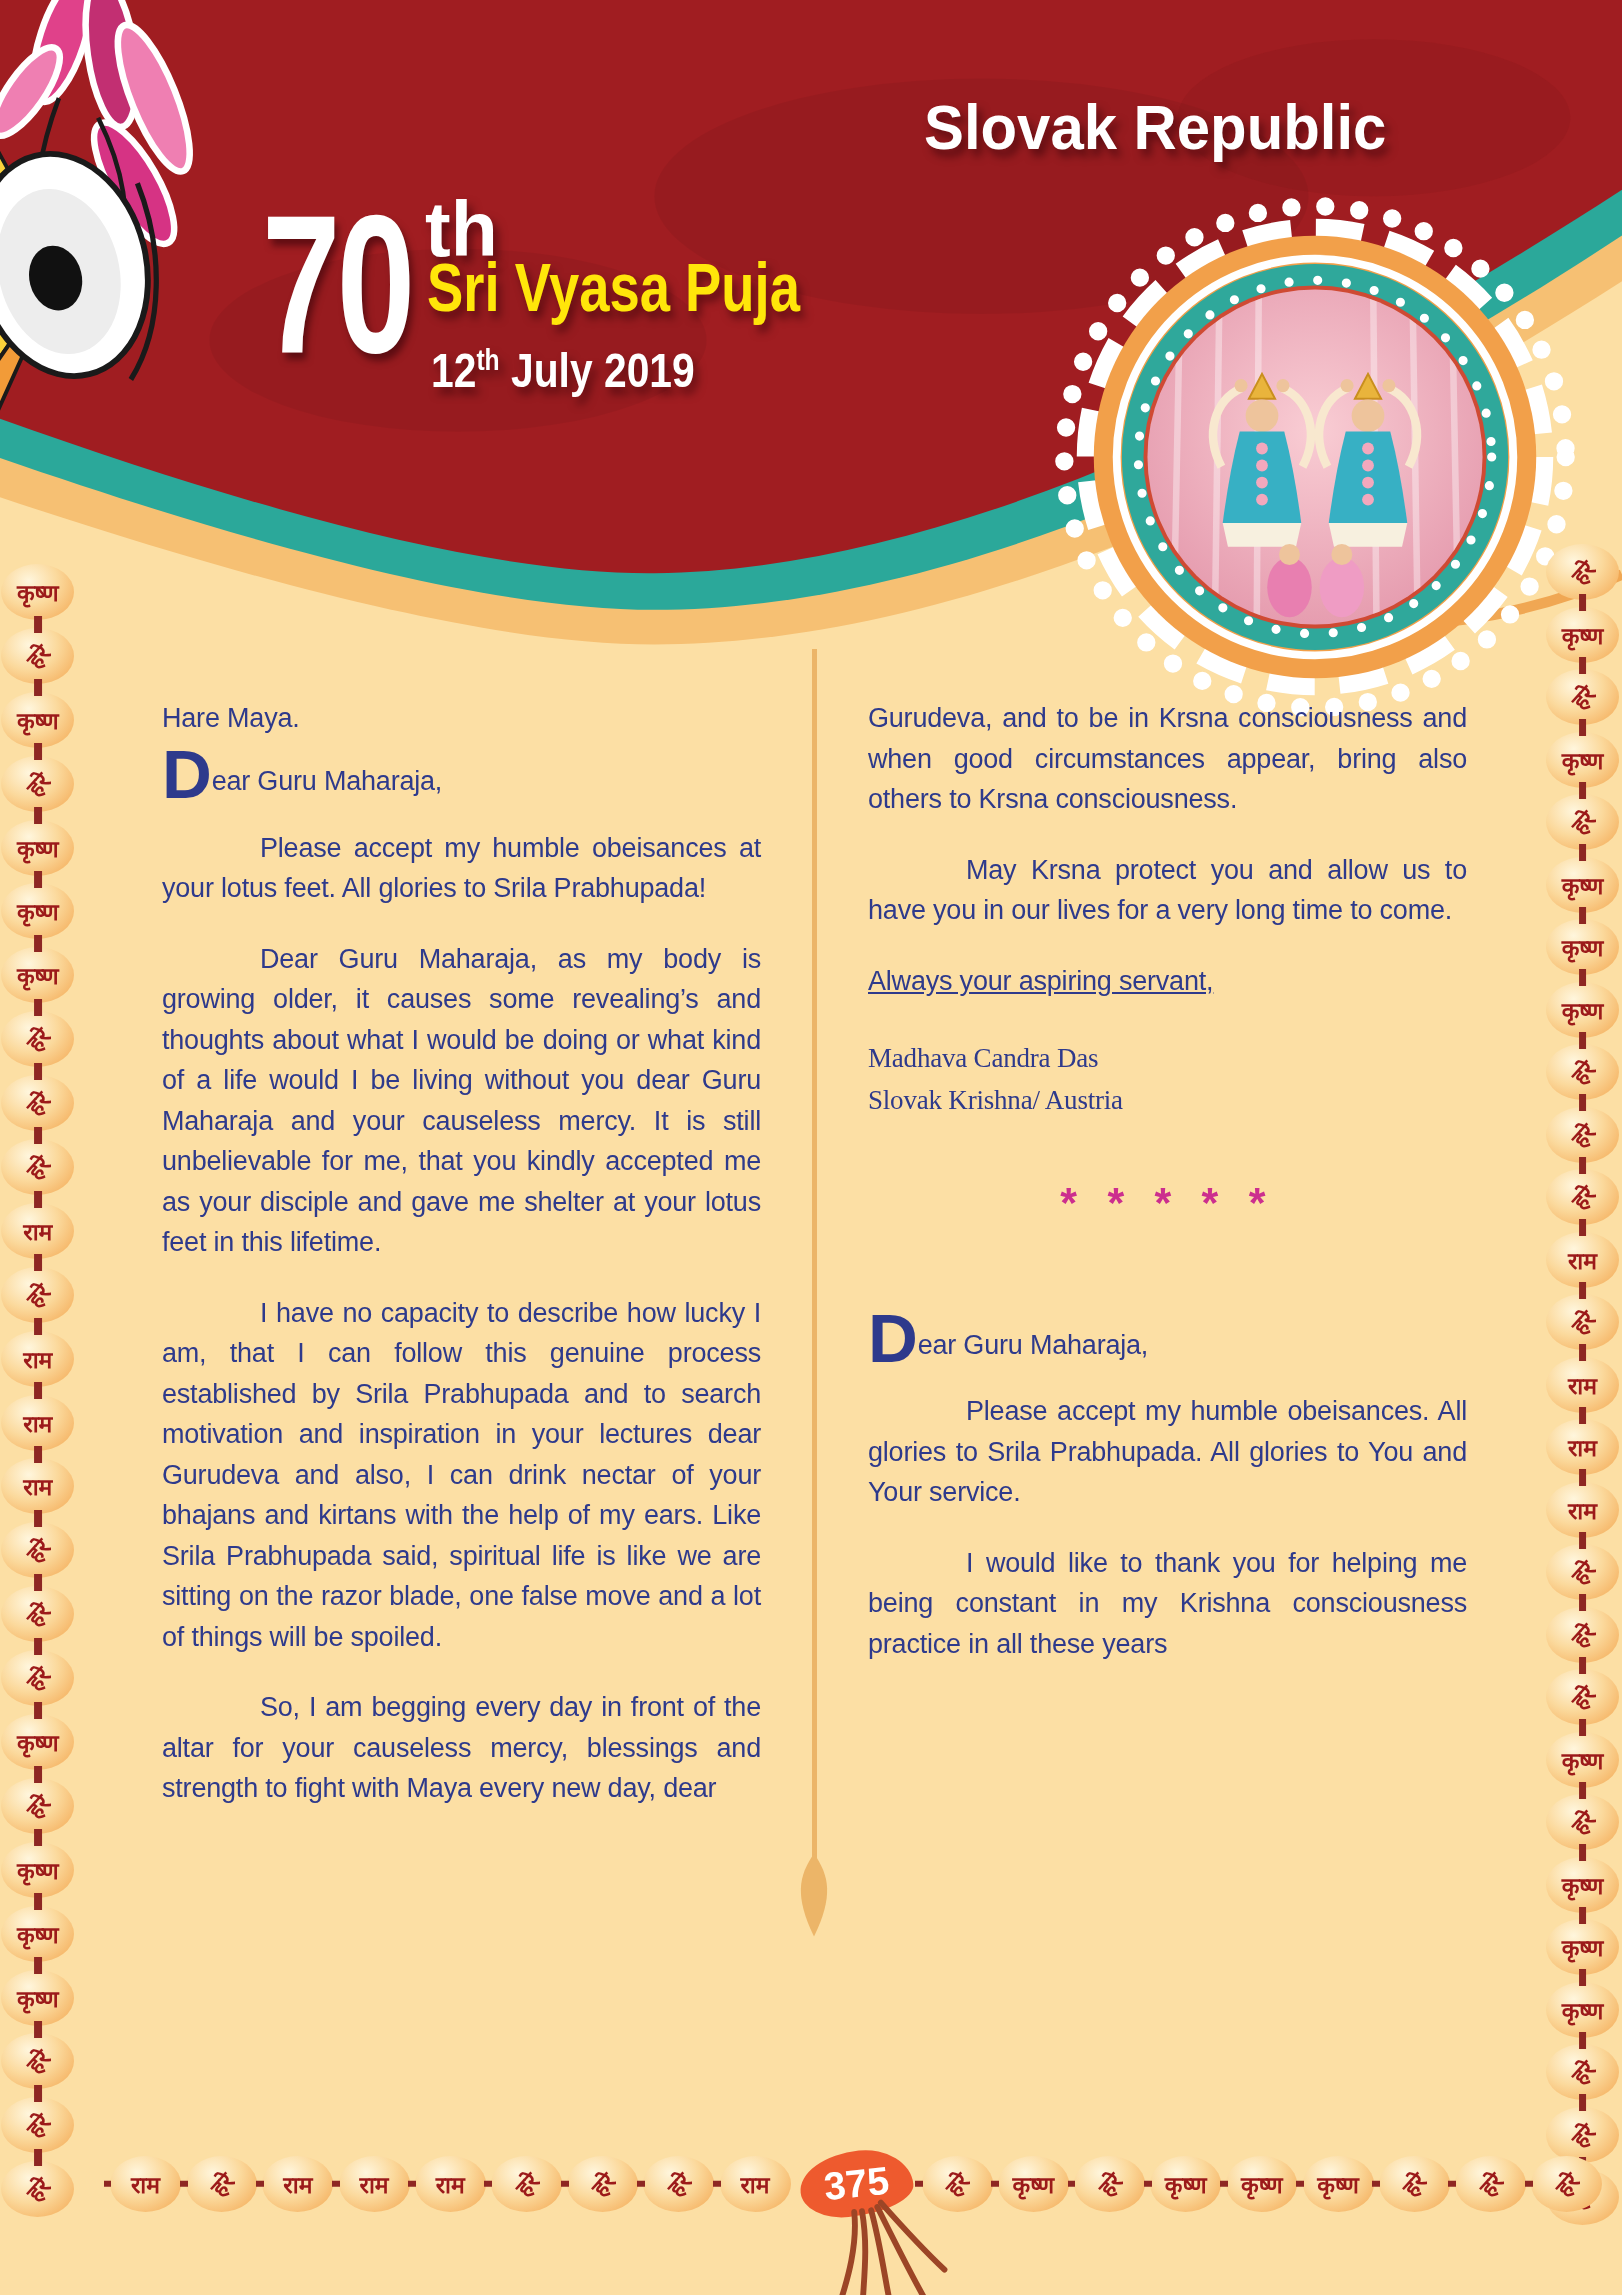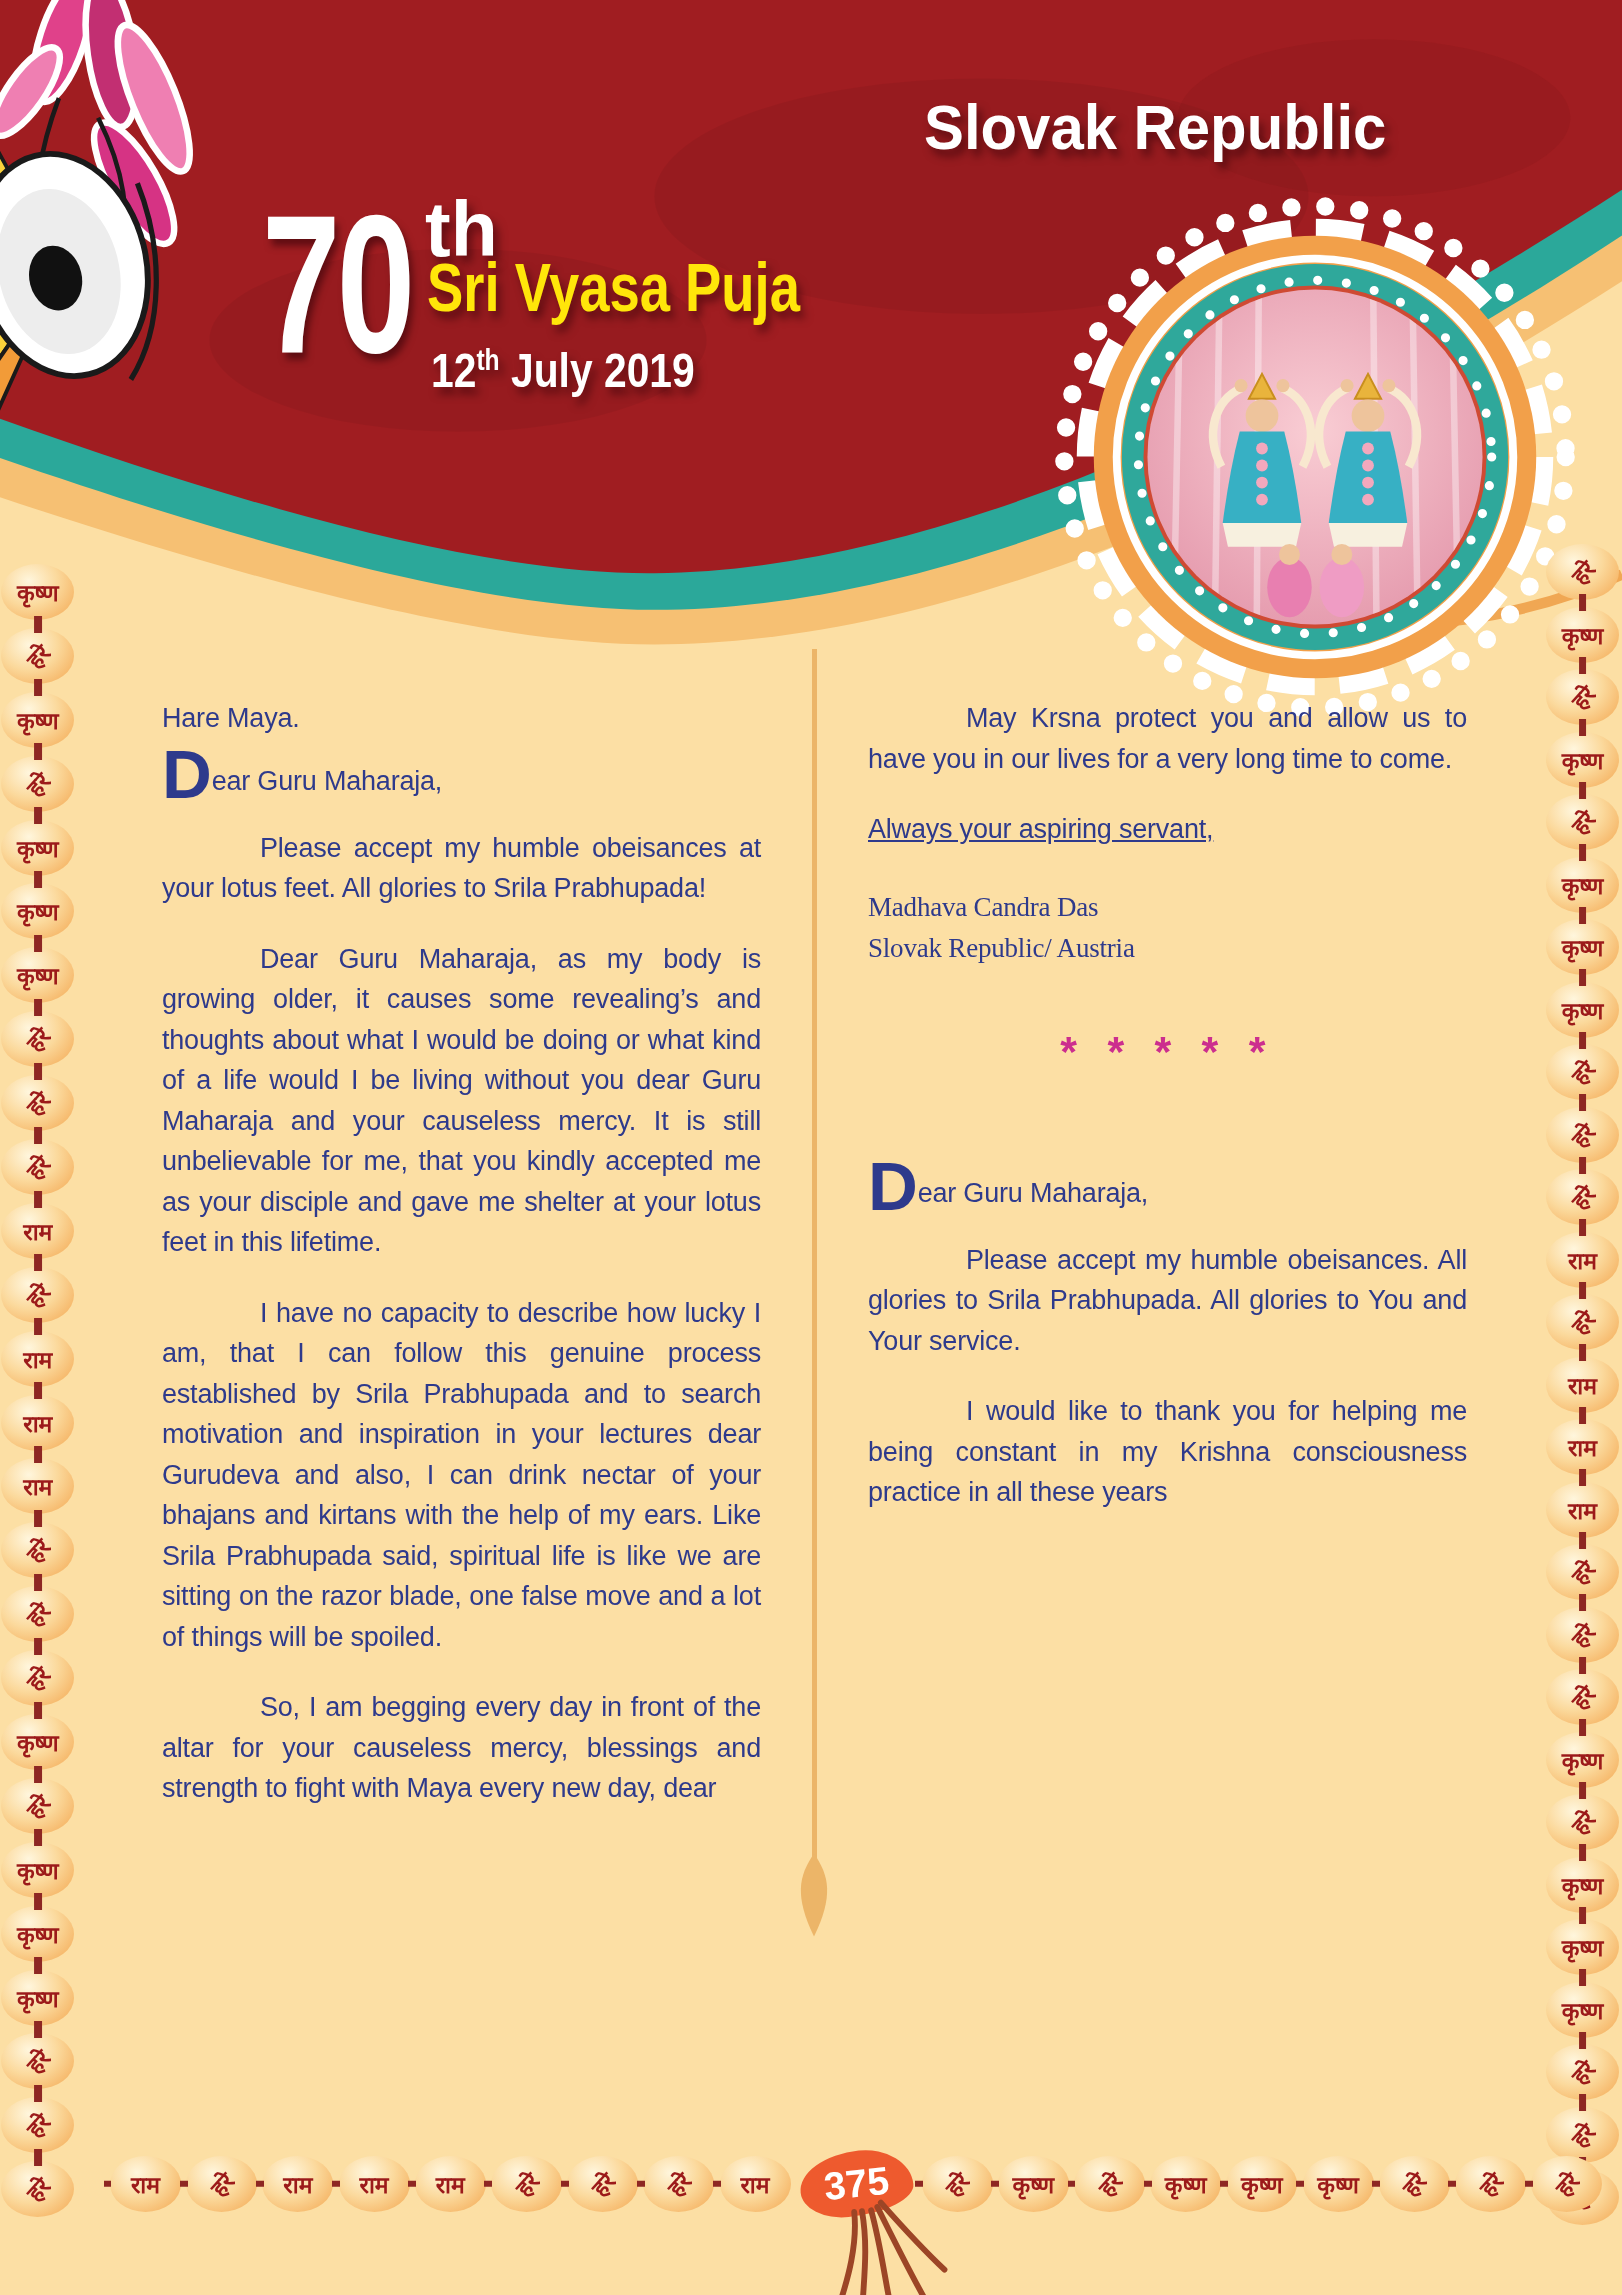--- a/index.html
+++ b/index.html
@@ -425,22 +425,23 @@
 <div id="col-left" class="text-col">
   <p class="opening">Hare Maya.</p>
   <p class="salutation"><span class="dropcap">D</span><span>ear Guru Maharaja,</span></p>
   <p class="indent">Please accept my humble obeisances at your lotus feet. All glories to Srila Prabhupada!</p>
   <p class="indent">Dear Guru Maharaja, as my body is growing older, it causes some revealing’s and thoughts about what I would be doing or what kind of a life would I be living without you dear Guru Maharaja and your causeless mercy. It is still unbelievable for me, that you kindly accepted me as your disciple and gave me shelter at your lotus feet in this lifetime.</p>
   <p class="indent">I have no capacity to describe how lucky I am, that I can follow this genuine process established by Srila Prabhupada and to search motivation and inspiration in your lectures dear Gurudeva and also, I can drink nectar of your bhajans and kirtans with the help of my ears. Like Srila Prabhupada said, spiritual life is like we are sitting on the razor blade, one false move and a lot of things will be spoiled.</p>
   <p class="indent">So, I am begging every day in front of the altar for your causeless mercy, blessings and strength to fight with Maya every new day, dear</p>
 </div>
 
 <div id="col-right" class="text-col">
+  <p>Gurudeva, and to be in Krsna consciousness and when good circumstances appear, bring also others to Krsna consciousness.</p>
   <p class="indent">May Krsna protect you and allow us to have you in our lives for a very long time to come.</p>
   <p class="plain signoff">Always your aspiring servant,</p>
   <p class="plain sig">Madhava Candra Das</p>
-  <p class="plain sig">Slovak Republic/ Austria</p>
+  <p class="plain sig">Slovak Krishna/ Austria</p>
   <p id="separator">* * * * *</p>
   <p class="salutation" id="salutation-2"><span class="dropcap">D</span><span>ear Guru Maharaja,</span></p>
   <p class="indent second-p1">Please accept my humble obeisances. All glories to Srila Prabhupada. All glories to You and Your service.</p>
   <p class="indent">I would like to thank you for helping me being constant in my Krishna consciousness practice in all these years</p>
 </div>
 
 
 </body></html>

